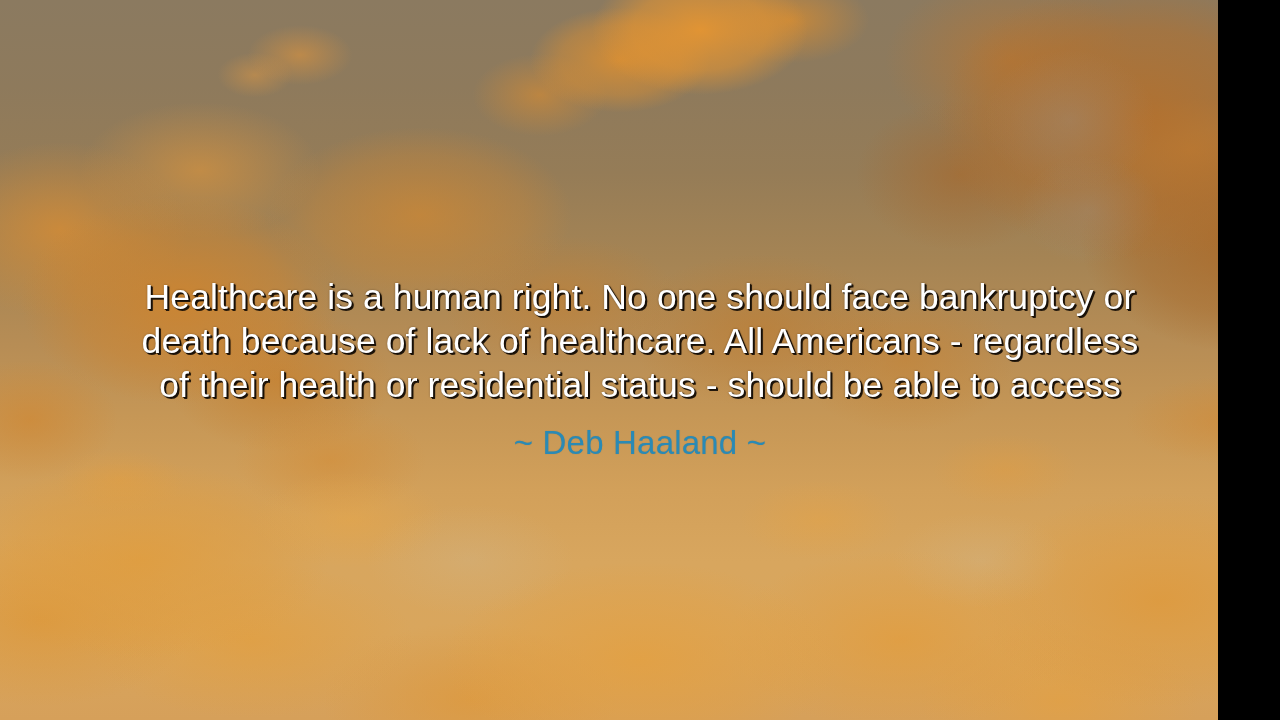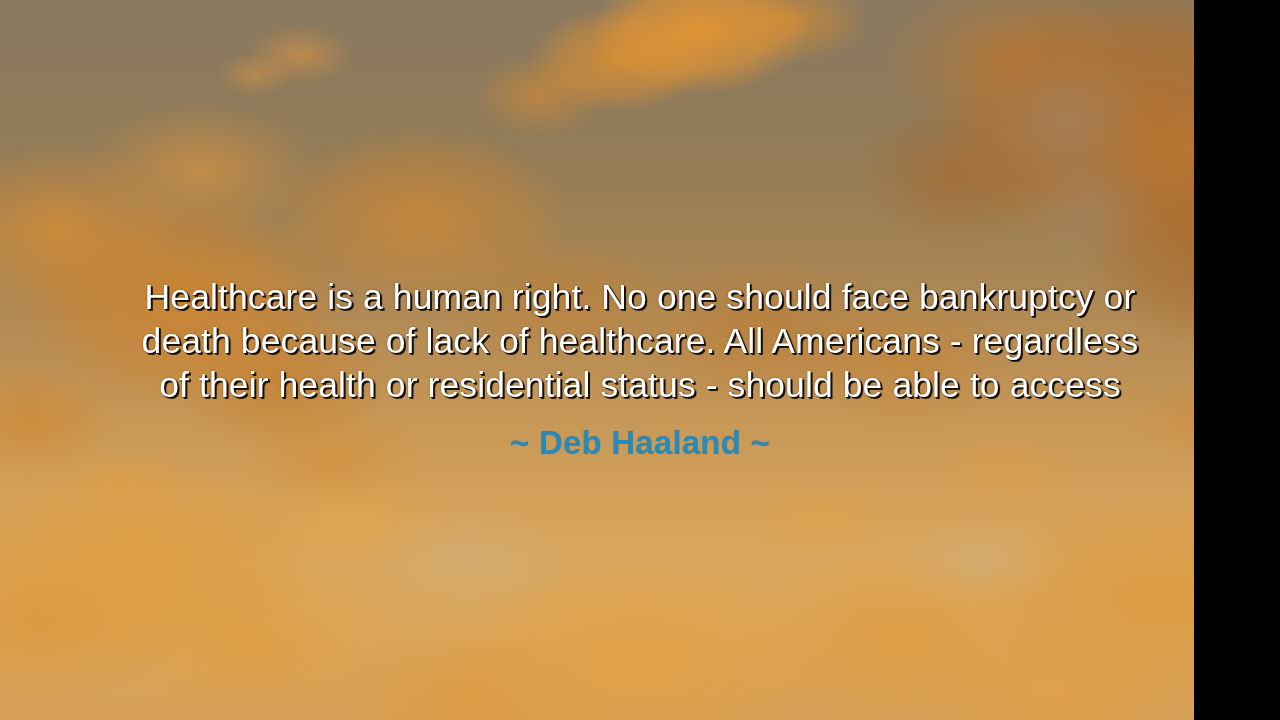--- a/index.html
+++ b/index.html
@@ -11,20 +11,21 @@
     overflow: hidden;
     background: #000;
   }
 
   #stage {
     position: relative;
     width: 1194px;
     height: 720px;
     overflow: hidden;
     font-family: "Liberation Sans", sans-serif;
+    padding-left: 24px;
   }
 
   
   .sky-base {
     position: absolute;
     inset: 0;
     background:
       linear-gradient(to bottom,
         #8b7a60 0%,
         #8e7a5c 12%,
@@ -163,21 +164,21 @@
       1px 1px 0 rgba(22,14,6,0.85),
       2px 1px 1px rgba(22,14,6,0.55),
       0 0 2px rgba(30,18,8,0.40);
   }
 
   .attribution {
     margin-top: 16px;
     color: #2a8ab5;
     font-size: 33px;
     line-height: 40px;
-    font-weight: 700;
+    font-weight: 400;
     letter-spacing: 0.2px;
     white-space: nowrap;
     text-shadow: 0 0 1px rgba(20,70,95,0.25);
   }
 </style>
 </head>
 <body>
 
 <div id="stage">
 

